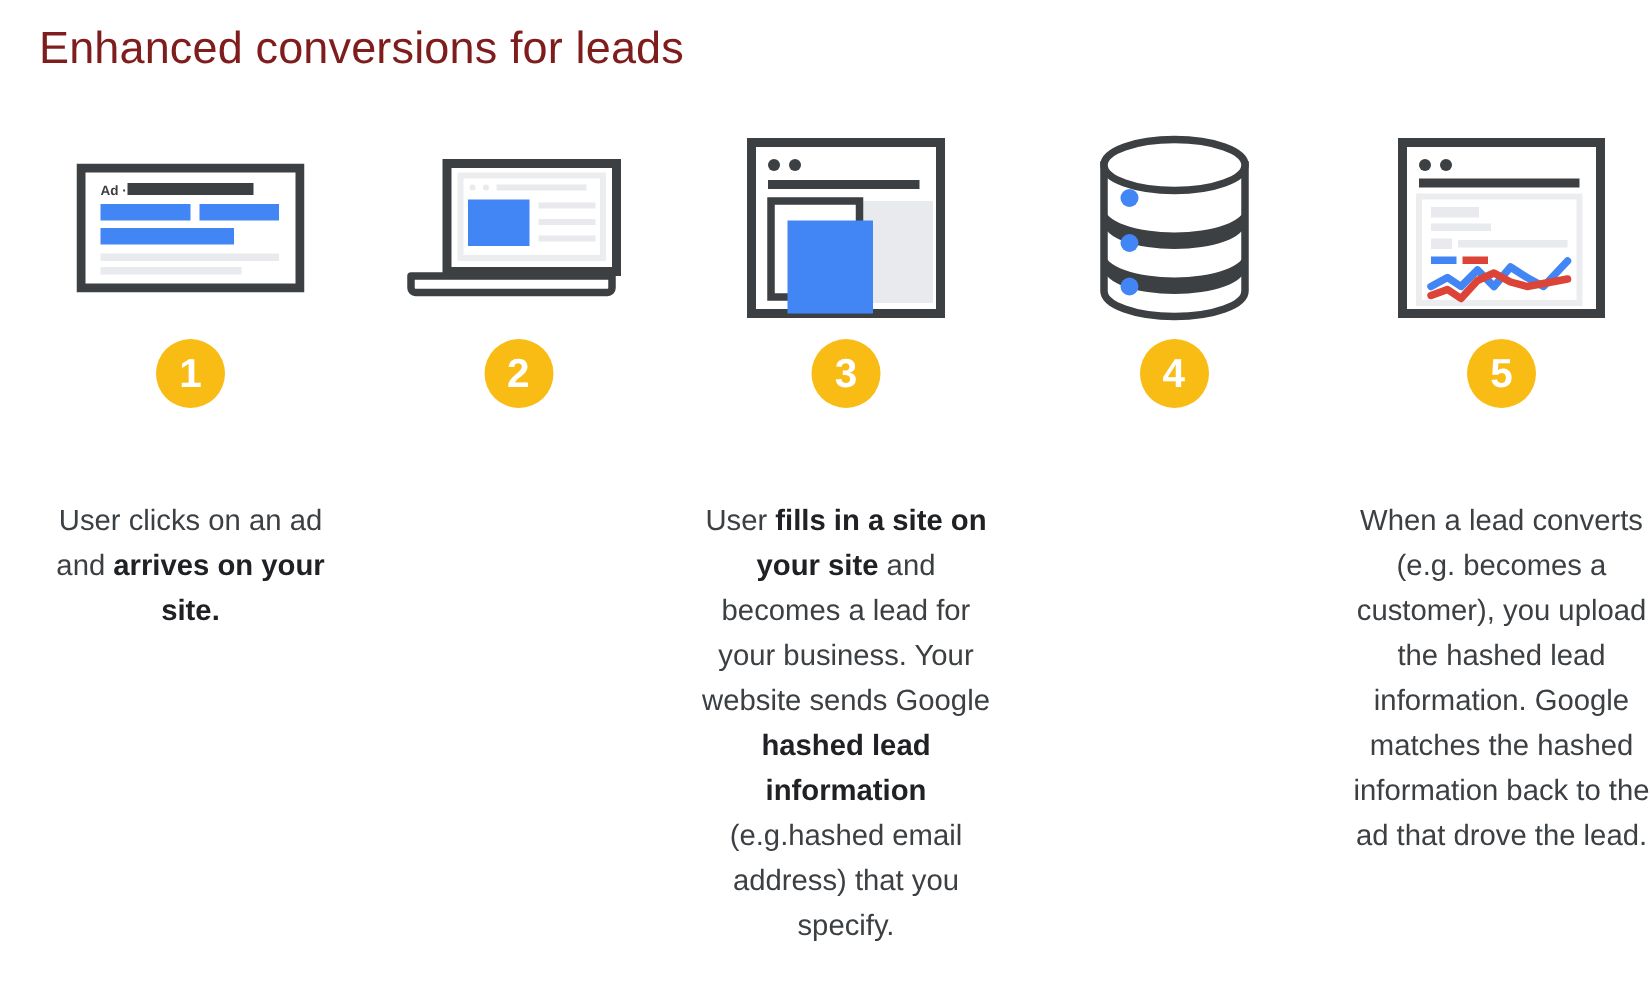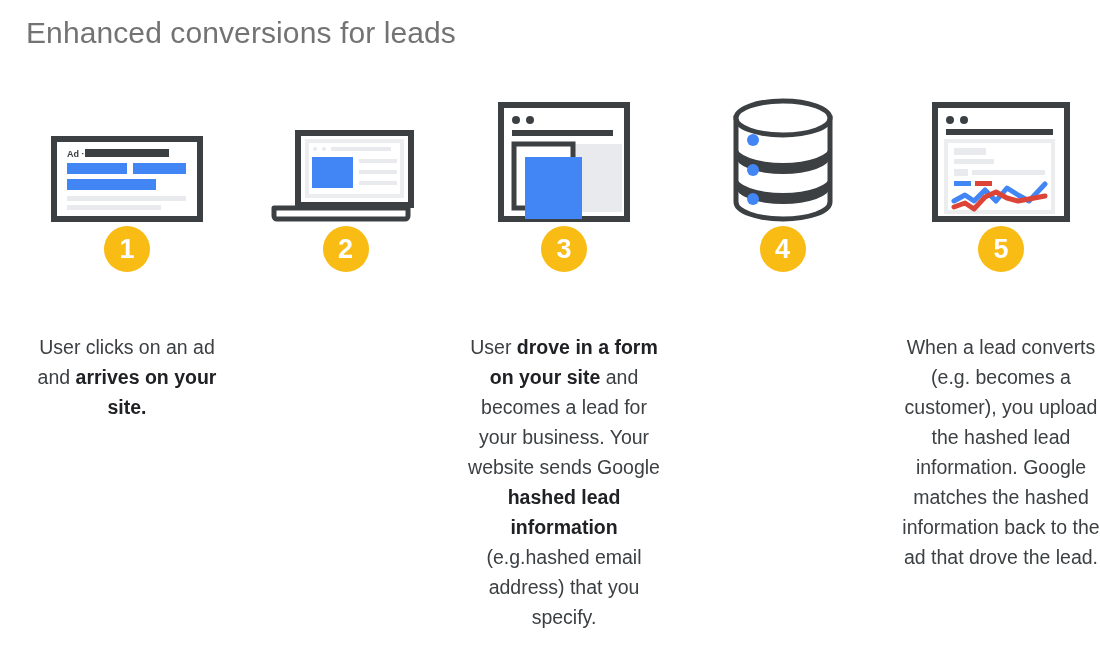--- a/index.html
+++ b/index.html
@@ -15,21 +15,21 @@
     overflow: hidden;
     position: relative;
   }
 
   .page-title {
     position: absolute;
     left: 26px;
     top: 13px;
     font-size: 30px;
     font-weight: 400;
-    color: #737373;
+    color: #7f1d1d;
     letter-spacing: 0.1px;
     line-height: 40px;
     white-space: nowrap;
   }
 
   .steps-row {
     position: absolute;
     left: 0;
     top: 82px;
     width: 1100px;
@@ -46,21 +46,21 @@
   }
   .step-1 { margin-left: 28px; }
   .step-2 { margin-left: 28px; }
   .step-3 { margin-left: 28px; }
   .step-4 { margin-left: 28px; }
   .step-5 { margin-left: 28px; }
 
   .icon-box {
     height: 140px;
     display: flex;
-    align-items: flex-end;
+    align-items: center;
     justify-content: center;
   }
 
   .badge {
     width: 46px;
     height: 46px;
     border-radius: 50%;
     background: #F9BC15;
     color: #ffffff;
     font-size: 27px;
@@ -134,21 +134,21 @@
         <rect x="3" y="3" width="126" height="114" fill="#ffffff" stroke="#3C4043" stroke-width="6"></rect>
         <circle cx="18" cy="18" r="4" fill="#3C4043"></circle>
         <circle cx="32" cy="18" r="4" fill="#3C4043"></circle>
         <rect x="14" y="28" width="101" height="6" fill="#3C4043"></rect>
         <rect x="74" y="42" width="50" height="68" fill="#E8EAED"></rect>
         <rect x="16" y="42" width="59" height="64" fill="#ffffff" stroke="#3C4043" stroke-width="5"></rect>
         <rect x="27" y="55" width="57" height="62" fill="#4285F4"></rect>
       </svg>
     </div>
     <div class="badge">3</div>
-    <div class="step-text">User <b>drove in a form on your site</b> and becomes a lead for your business. Your website sends Google <b>hashed lead information</b> (e.g.hashed email address) that you specify.</div>
+    <div class="step-text">User <b>fills in a site on your site</b> and becomes a lead for your business. Your website sends Google <b>hashed lead information</b> (e.g.hashed email address) that you specify.</div>
   </div>
 
   <div class="step step-4">
     <div class="icon-box">
       <svg width="104" height="124" viewBox="0 0 104 124">
         <path d="M5 20 v84 a47 17 0 0 0 94 0 V20 z" fill="#ffffff" stroke="#3C4043" stroke-width="5"></path>
         <path d="M5 48 a47 17 0 0 0 94 0 v11 a47 17 0 0 1 -94 0 z" fill="#3C4043"></path>
         <path d="M5 78 a47 17 0 0 0 94 0 v11 a47 17 0 0 1 -94 0 z" fill="#3C4043"></path>
         <ellipse cx="52" cy="20" rx="47" ry="17" fill="#ffffff" stroke="#3C4043" stroke-width="5"></ellipse>
         <circle cx="22" cy="42" r="6" fill="#4285F4"></circle>

